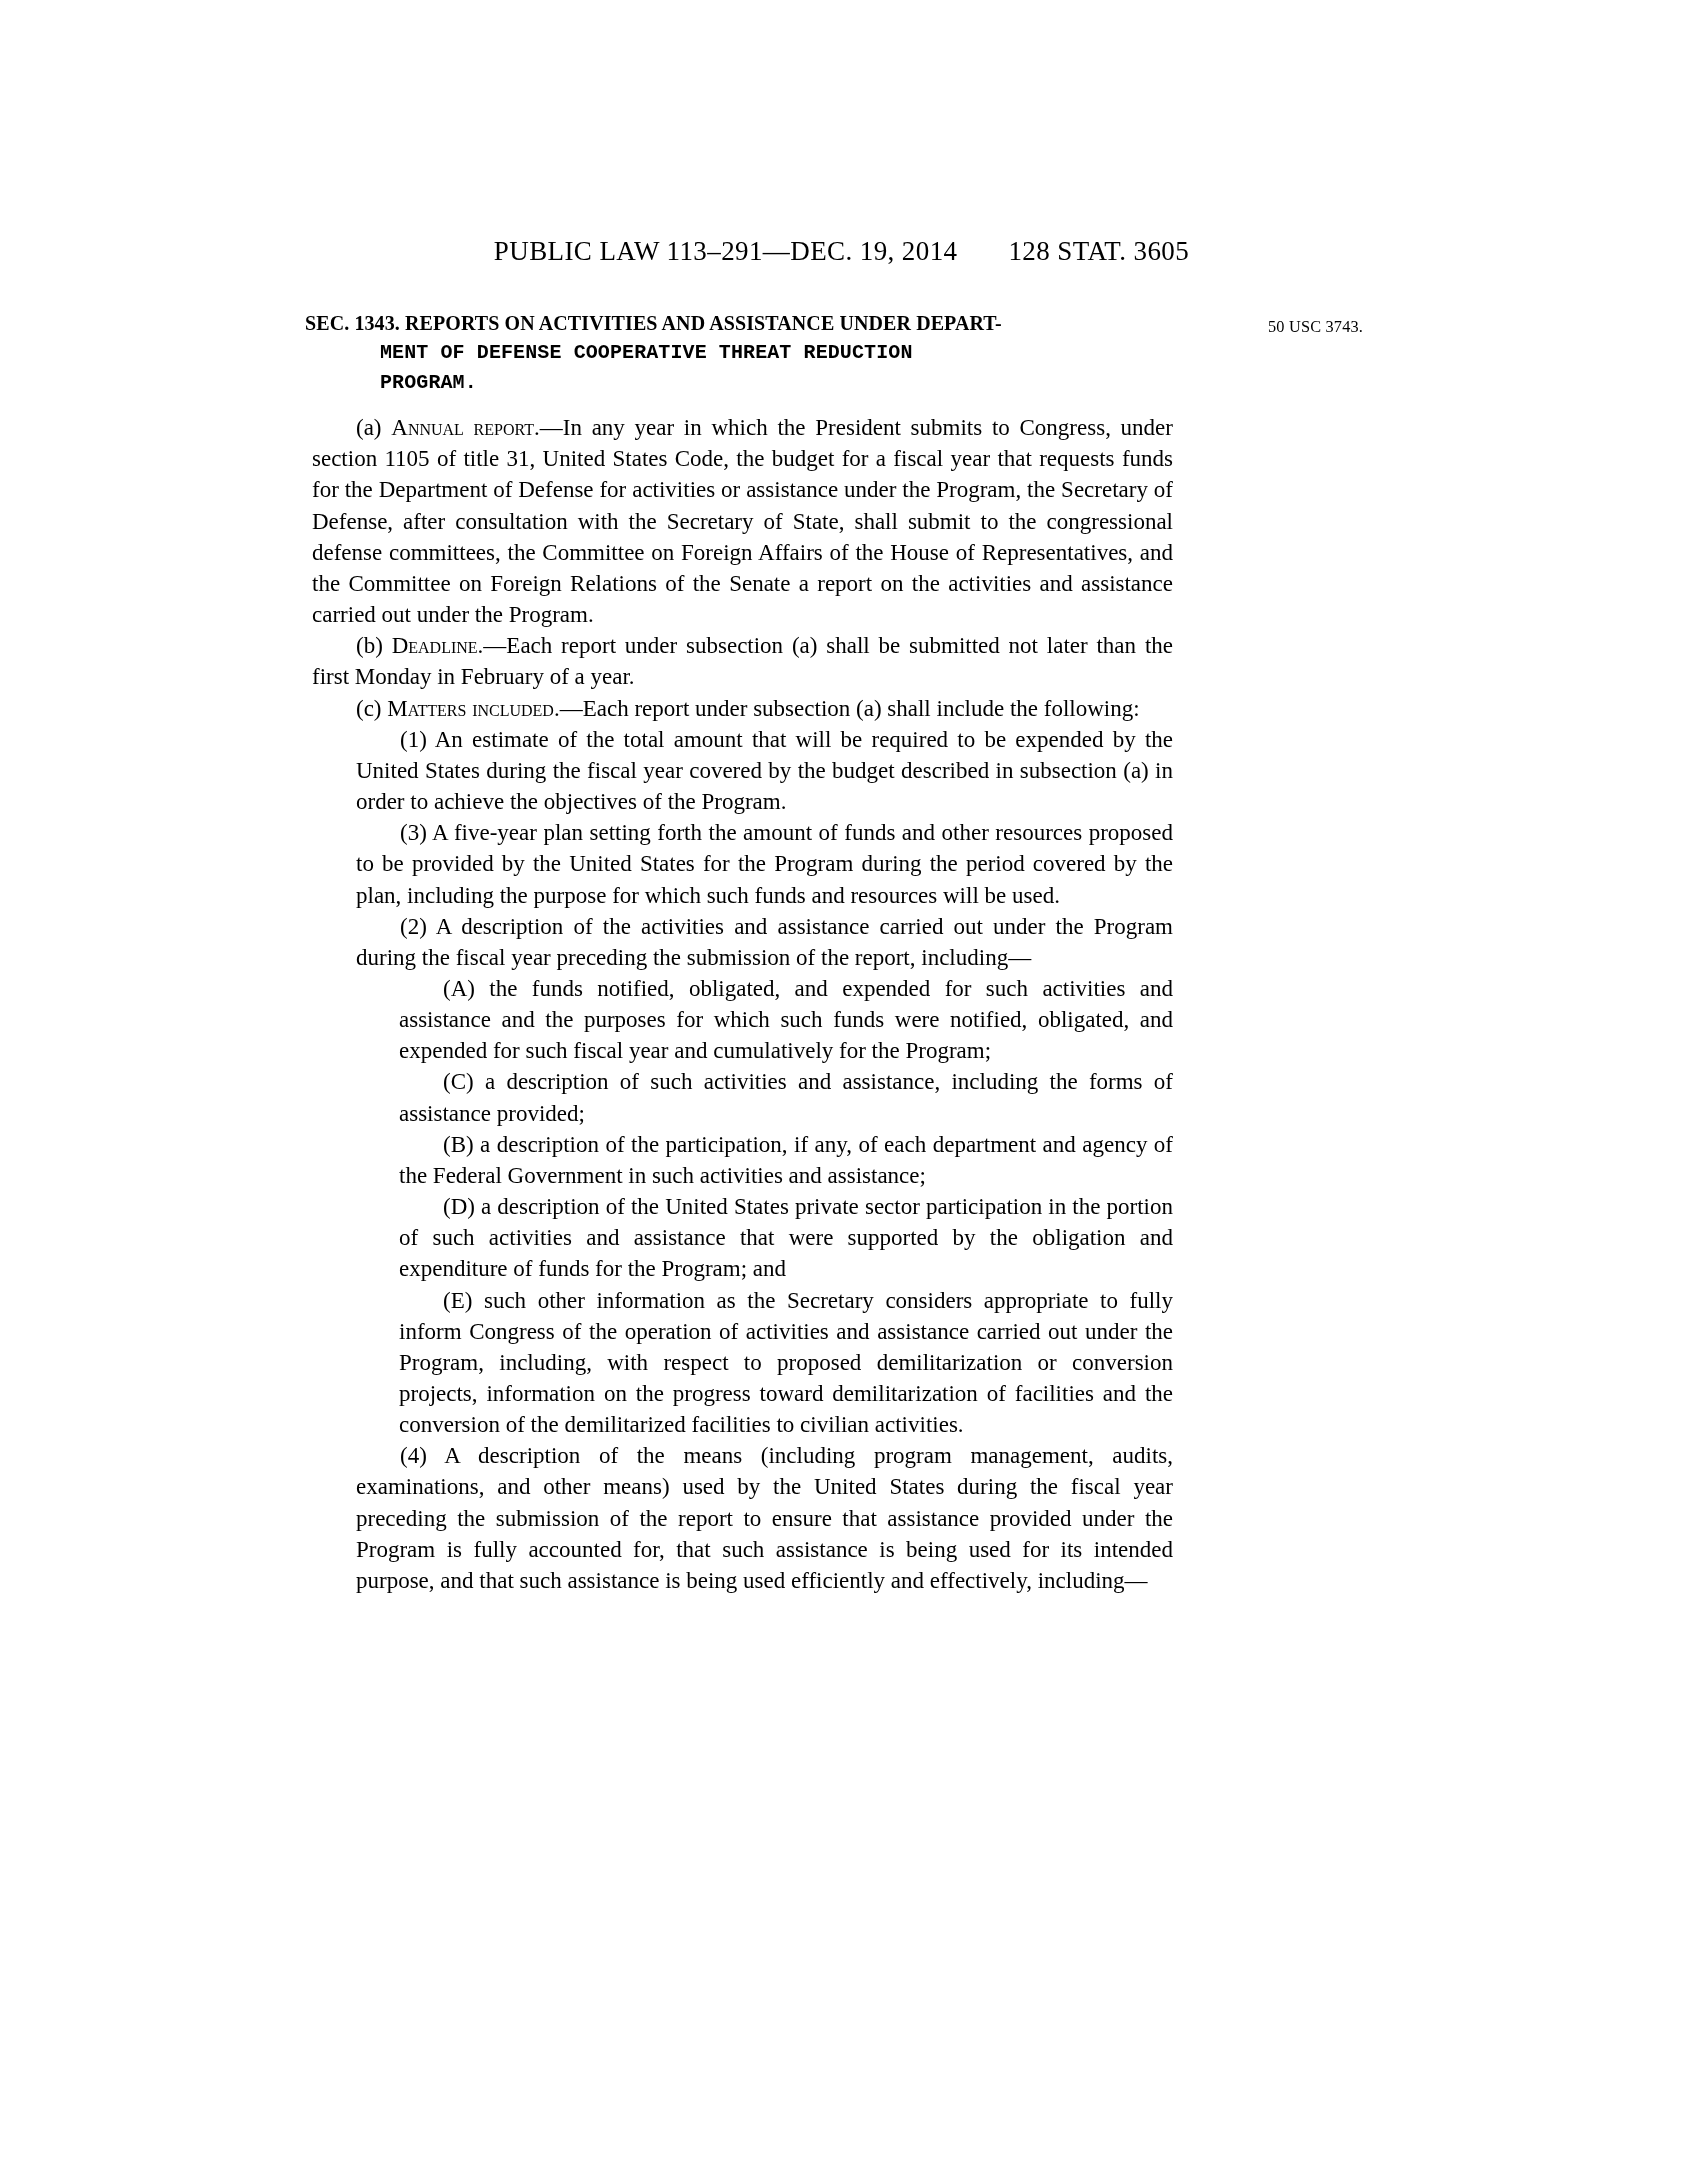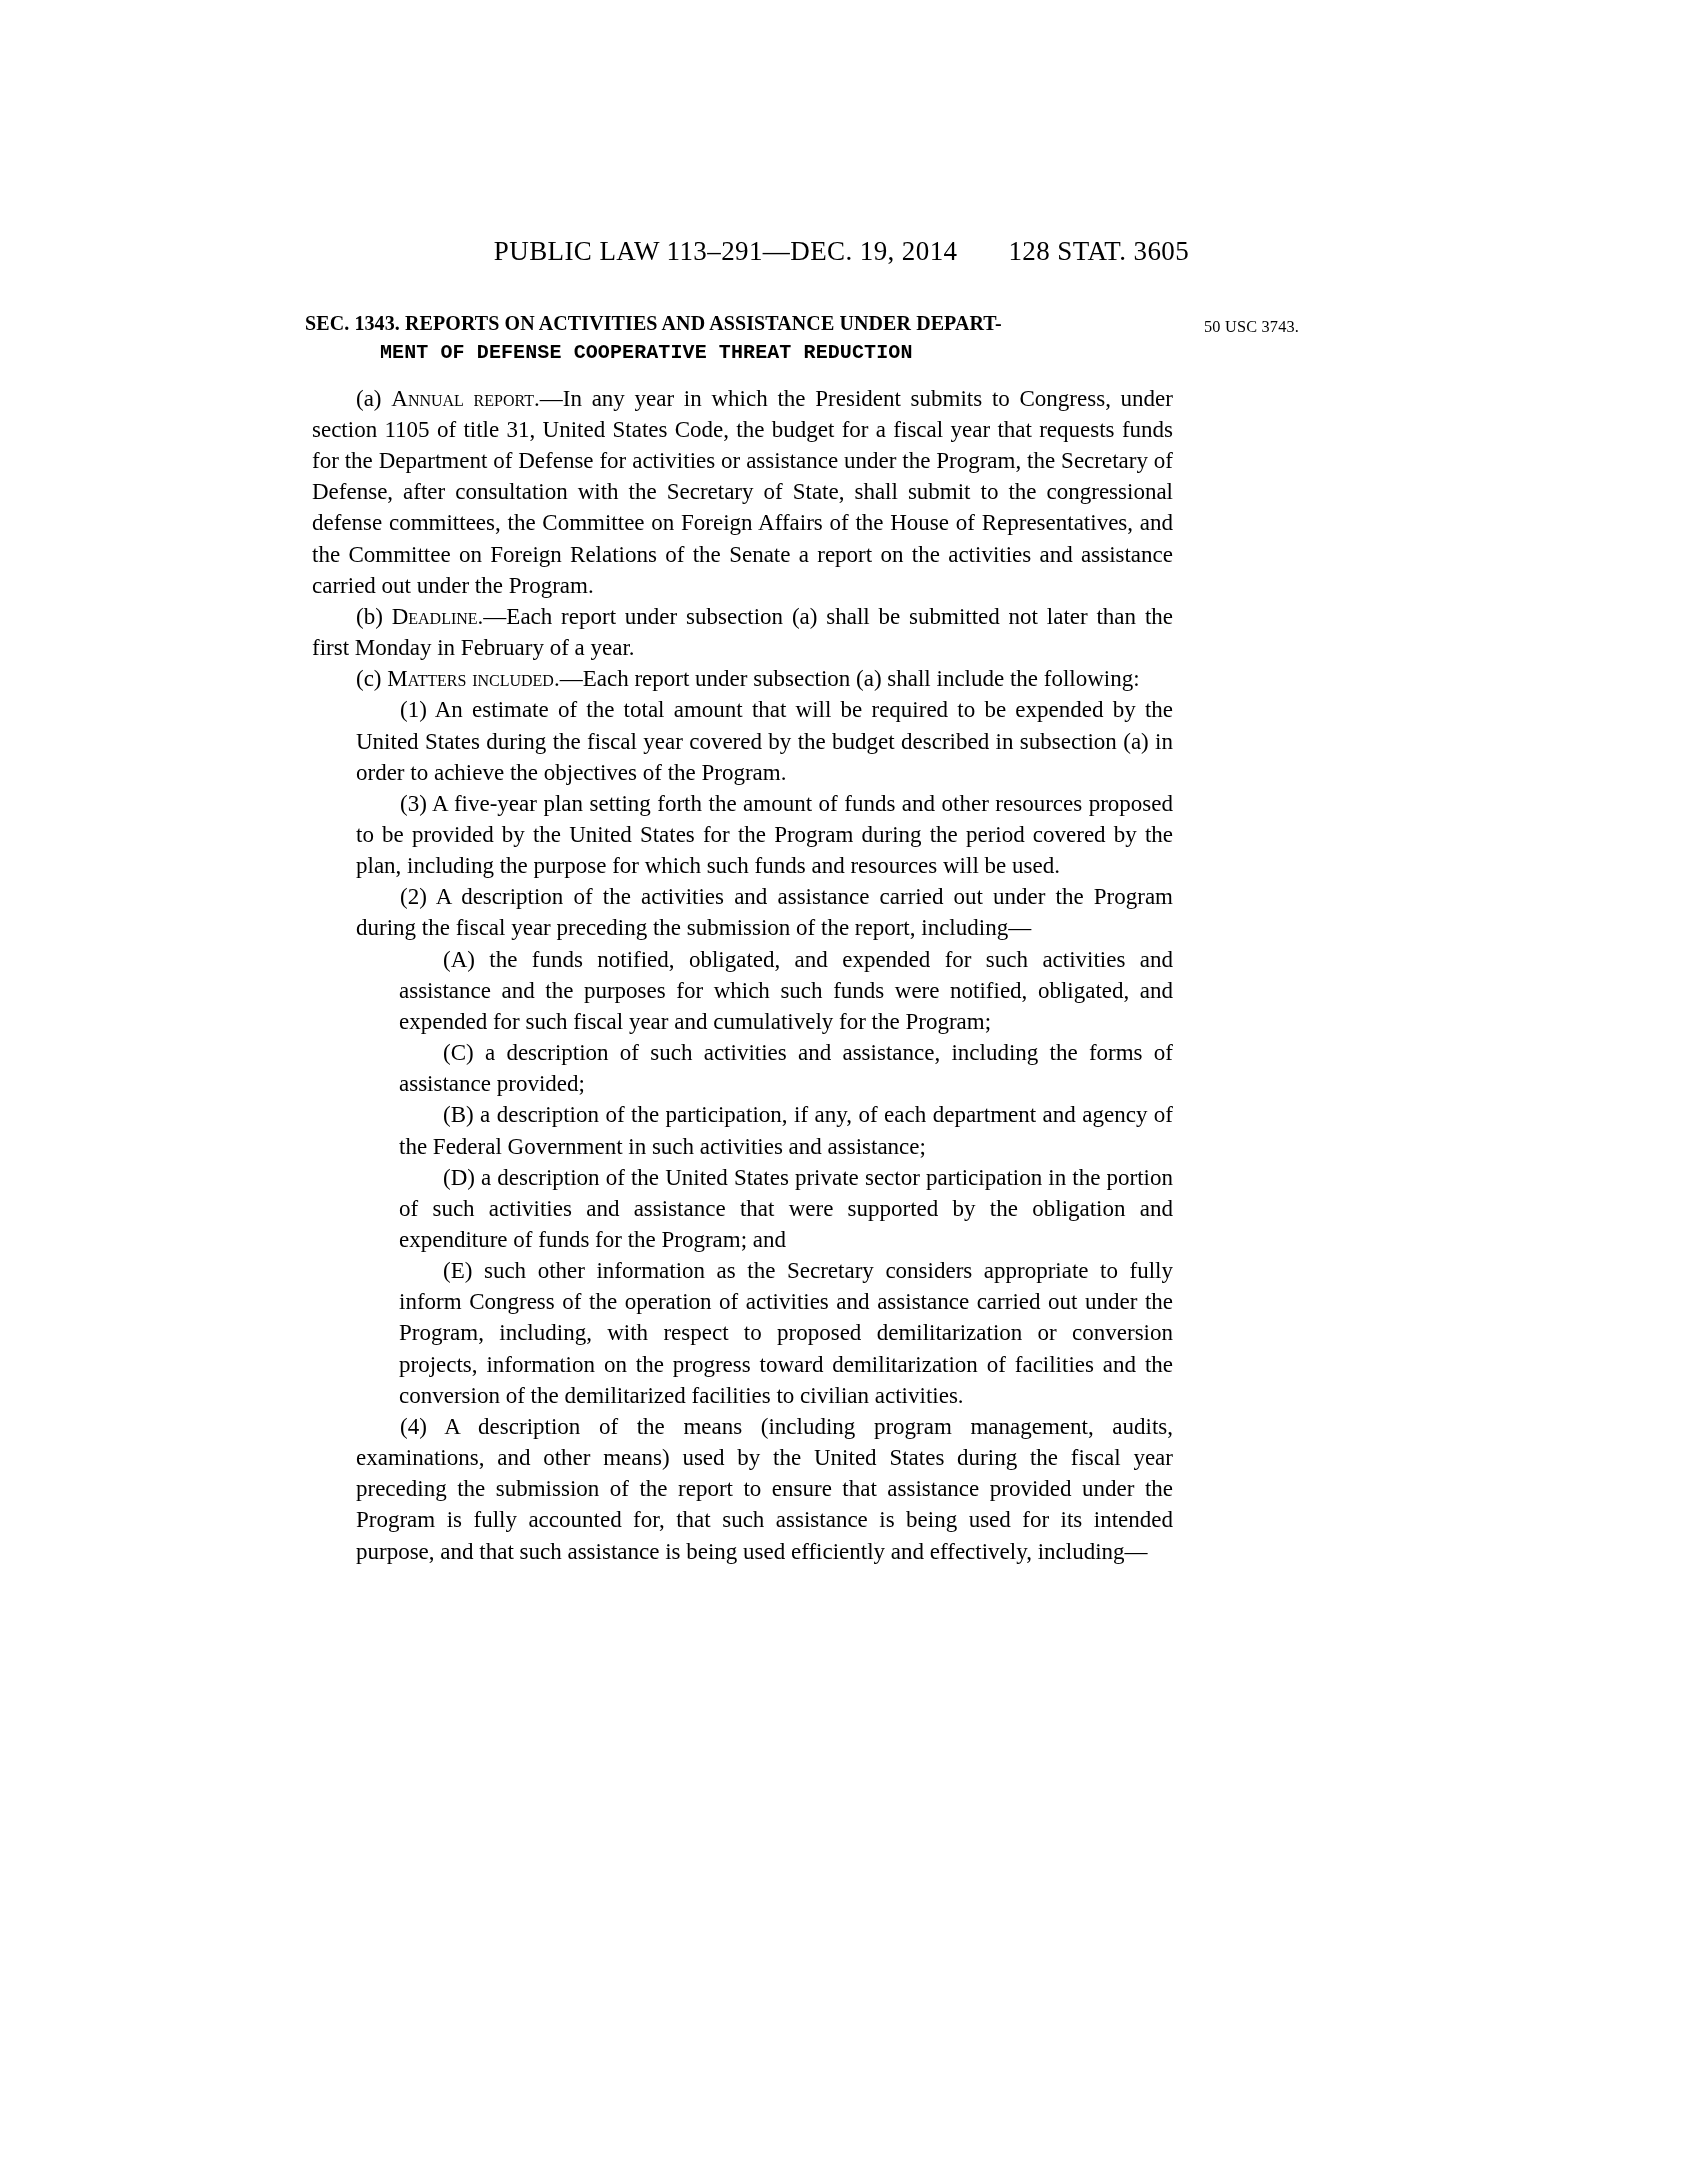--- a/index.html
+++ b/index.html
@@ -75,21 +75,21 @@
   }
   .para.sub2 {
     margin-left: 87px;
     text-indent: 44px;
   }
   .sc {
     font-variant: small-caps;
   }
   .sidenote {
     position: absolute;
-    left: 1204px;
+    left: 1268px;
     top: 317px;
     font-size: 16.3px;
     font-family: "Liberation Serif", serif;
     letter-spacing: 0.2px;
     white-space: nowrap;
   }
   .last-line-flush {
     text-align-last: left;
   }
 </style>
@@ -104,20 +104,21 @@
     </div>
   </div>
 
   <div class="sidenote">50 USC 3743.</div>
 
   <div class="content">
 
     <div class="section-heading">
       <span>SEC. 1343. REPORTS ON ACTIVITIES AND ASSISTANCE UNDER DEPART-</span>
       <span class="cont-line">MENT OF DEFENSE COOPERATIVE THREAT REDUCTION</span>
+      <span class="cont-line">PROGRAM.</span>
     </div>
 
     <div class="body-text">
 
       <p class="para last-line-flush">(a) <span class="sc">Annual report</span>.—In any year in which the President submits to Congress, under section 1105 of title 31, United States Code, the budget for a fiscal year that requests funds for the Department of Defense for activities or assistance under the Program, the Secretary of Defense, after consultation with the Secretary of State, shall submit to the congressional defense committees, the Committee on Foreign Affairs of the House of Representatives, and the Committee on Foreign Relations of the Senate a report on the activities and assistance carried out under the Program.</p>
 
       <p class="para last-line-flush">(b) <span class="sc">Deadline</span>.—Each report under subsection (a) shall be submitted not later than the first Monday in February of a year.</p>
 
       <p class="para last-line-flush">(c) <span class="sc">Matters included</span>.—Each report under subsection (a) shall include the following:</p>
 

